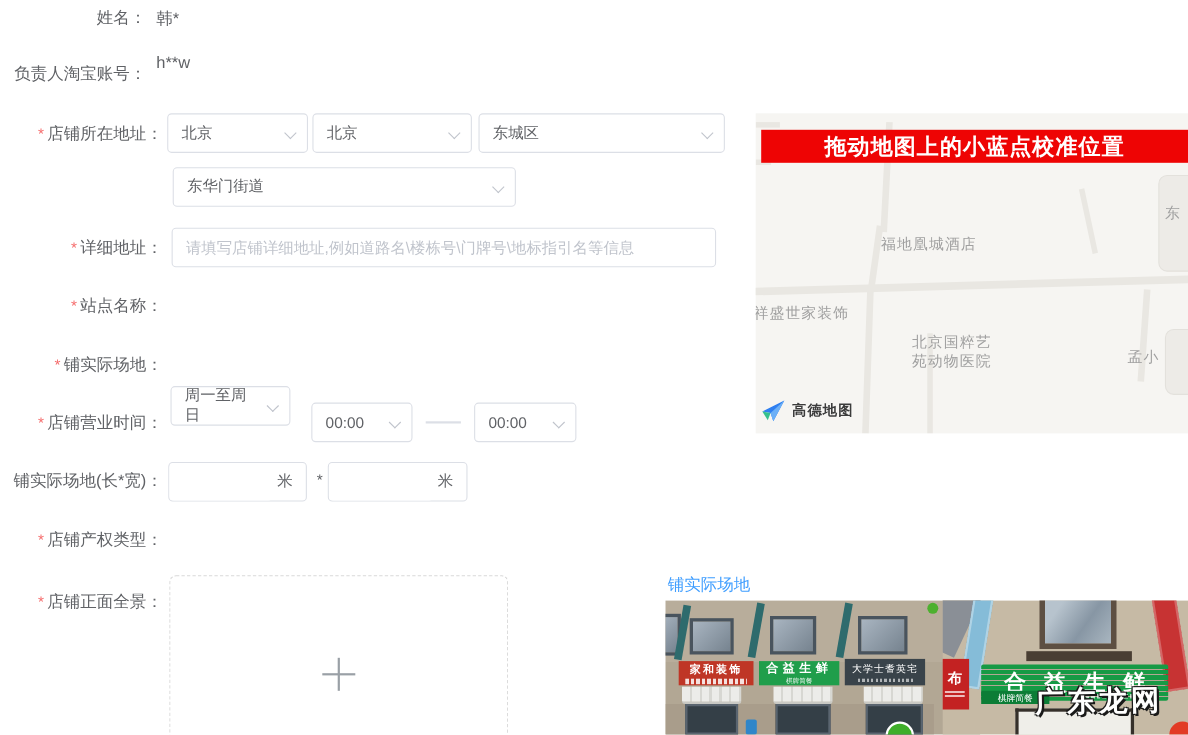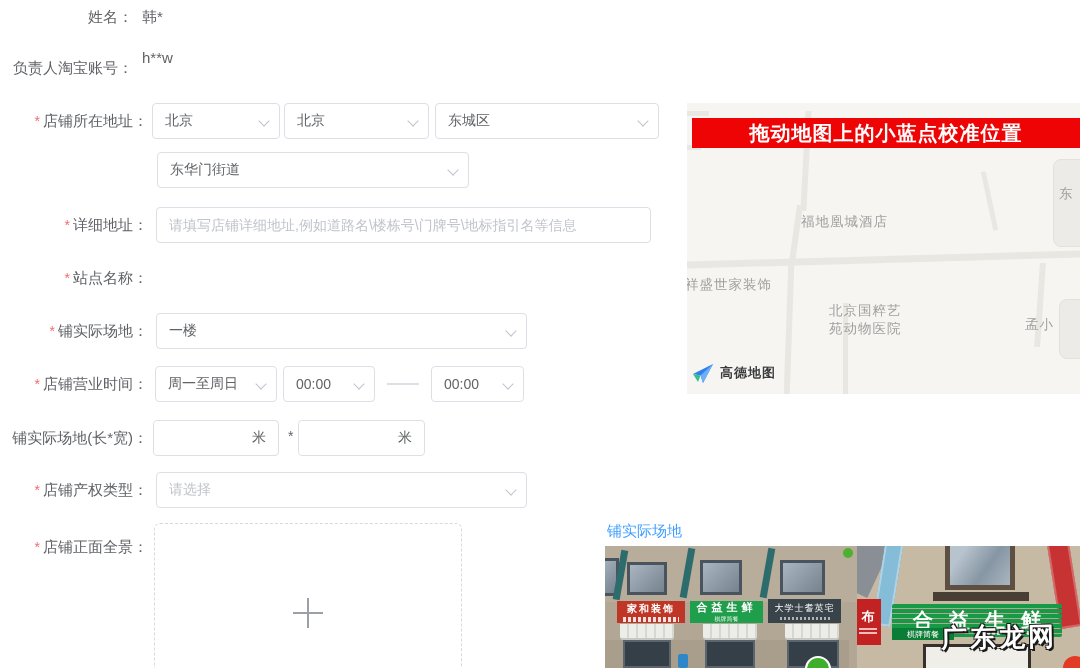--- a/index.html
+++ b/index.html
@@ -97,27 +97,23 @@
     <span>东华门街道</span>
     <i class="chev"></i>
   </div>
 
   <div class="lbl" style="top:216px"><span class="star">*</span><span>详细地址：</span></div>
   <input class="tinput" style="left: 156px; top: 207px; width: 495px;" placeholder="请填写店铺详细地址,例如道路名\楼栋号\门牌号\地标指引名等信息">
 
   <div class="lbl" style="top:269px"><span class="star">*</span><span>站点名称：</span></div>
 
   <div class="lbl" style="top:322px"><span class="star">*</span><span>铺实际场地：</span></div>
-  <div class="ctl" style="left:156px; top:313px; width:371px">
-    <span>一楼</span>
-    <i class="chev"></i>
-  </div>
 
   <div class="lbl" style="top:375px"><span class="star">*</span><span>店铺营业时间：</span></div>
-  <div class="ctl" style="left:155px; top:366px; width:122px">
+  <div class="ctl" style="left:155px; top:351px; width:109px">
     <span>周一至周日</span>
     <i class="chev"></i>
   </div>
   <div class="ctl" style="left:283px; top:366px; width:92px">
     <span>00:00</span>
     <i class="chev"></i>
   </div>
   <div class="dash" style="left:387px; top:383px"></div>
   <div class="ctl" style="left:431px; top:366px; width:93px">
     <span>00:00</span>
@@ -129,24 +125,20 @@
     <input style="">
     <span class="unit">米</span>
   </div>
   <div class="times" style="left:288px; top:428px">*</div>
   <div class="unitbox" style="left:298px; top:420px; width:127px">
     <input style="">
     <span class="unit">米</span>
   </div>
 
   <div class="lbl" style="top:481px"><span class="star">*</span><span>店铺产权类型：</span></div>
-  <div class="ctl" style="left:156px; top:472px; width:371px">
-    <span class="placeholder-select">请选择</span>
-    <i class="chev"></i>
-  </div>
 
   <div class="lbl" style="top:538px"><span class="star">*</span><span>店铺正面全景：</span></div>
   <div class="upload">
     <span class="plus"></span>
   </div>
 
   <div class="map">
     <div class="road" style="left:0; top:8px; width:22px; height:5px"></div>
     <div class="road" style="left:0; top:42px; width:14px; height:5px"></div>
     <div class="road" style="left:116px; top:8px; width:6px; height:100px; transform:rotate(3deg)"></div>

